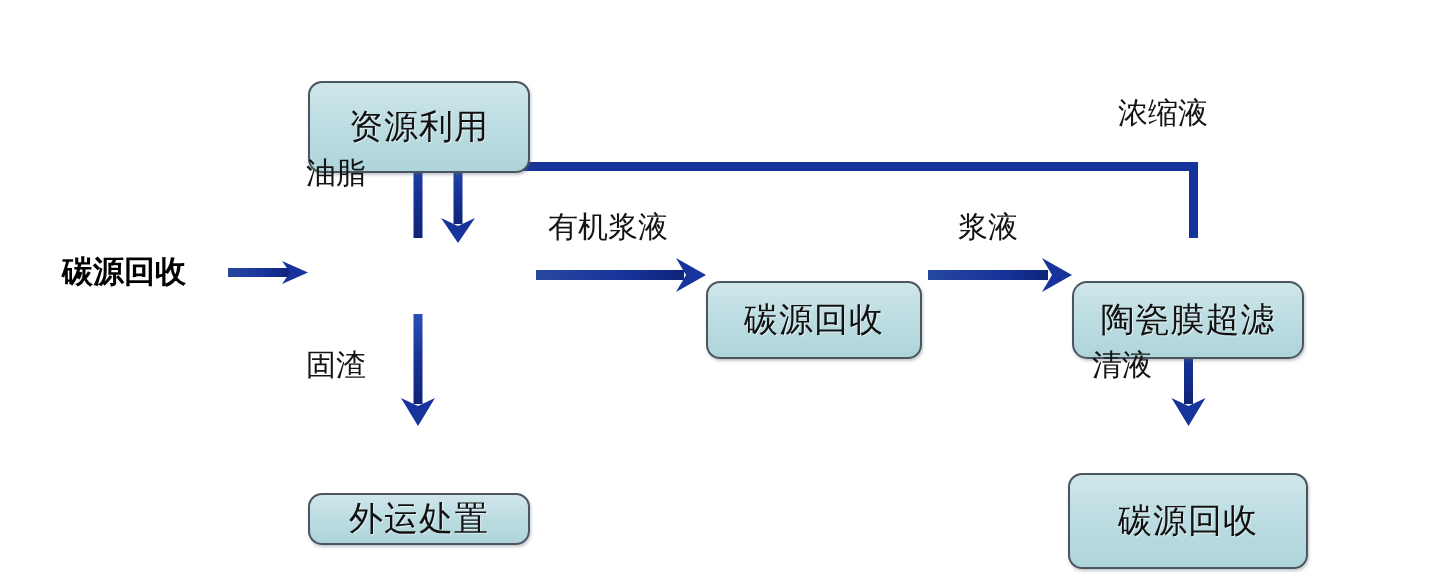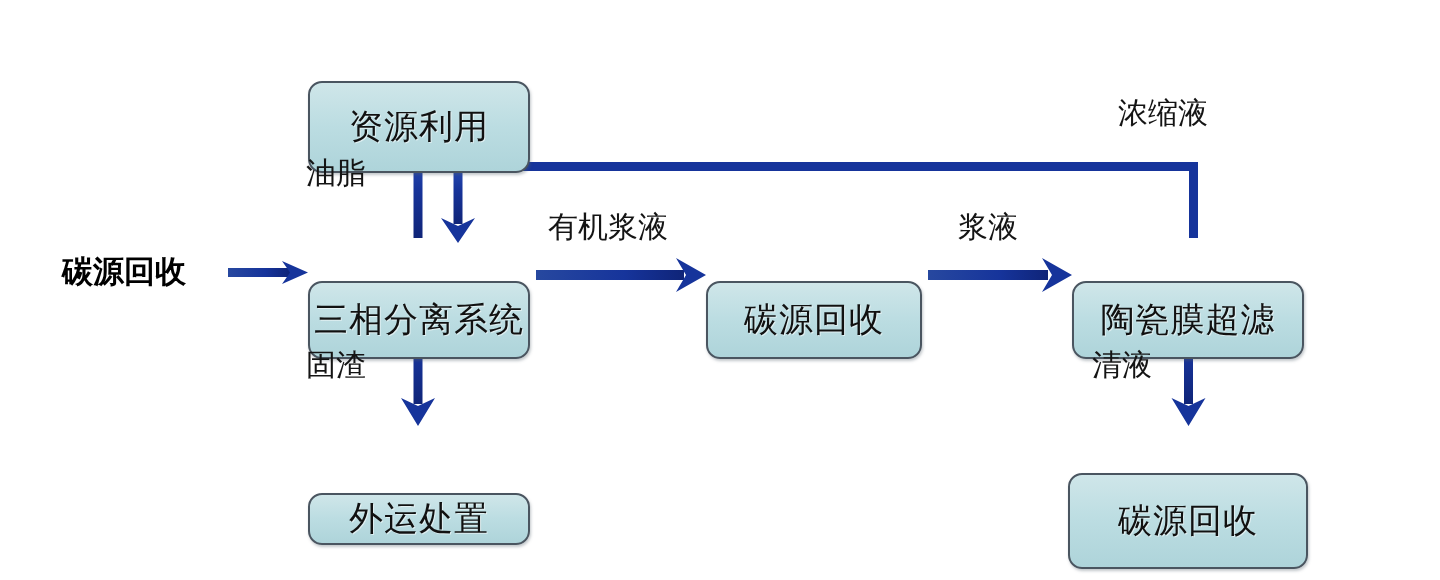--- a/index.html
+++ b/index.html
@@ -125,29 +125,26 @@
     <g>
       <rect x="1184" y="314" width="9" height="90" fill="url(#arrowGrad)"></rect>
       <path d="M 1171.5 398 L 1188.5 426 L 1205.5 398 L 1188.5 406 Z" fill="#16349b"></path>
     </g>
   </svg>
 
   <div class="node" style="left:308px; top:36px; width:222px; height:92px;">
     <span class="node-label">资源利用</span>
   </div>
 
-  <div class="node" style="left:308px; top:236px; width:222px; height:78px;">
-    <span class="node-label">三相分离系统</span>
-  </div>
 
   <div class="node" style="left:706px; top:236px; width:216px; height:78px;">
     <span class="node-label">碳源回收</span>
   </div>
 
-  <div class="node" style="left:1072px; top:236px; width:232px; height:78px;">
+  <div class="node" style="left:1072px; top:236px; width:232px; height:78px;border-radius:15px;">
     <span class="node-label">陶瓷膜超滤</span>
   </div>
 
   <div class="node" style="left:308px; top:448px; width:222px; height:52px;">
     <span class="node-label">外运处置</span>
   </div>
 
   <div class="node" style="left:1068px; top:428px; width:240px; height:96px;">
     <span class="node-label">碳源回收</span>
   </div>

